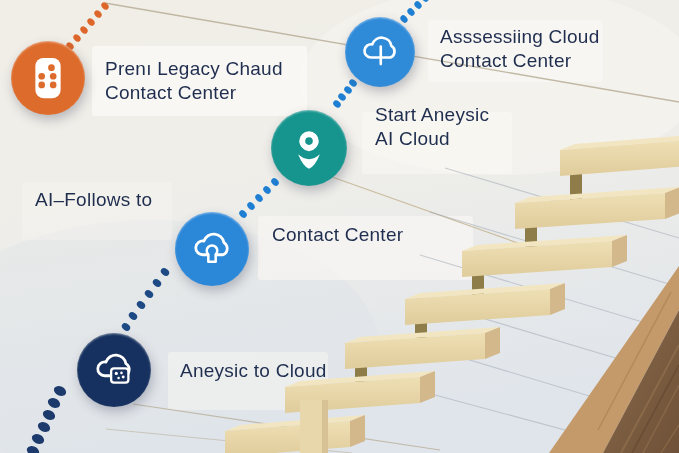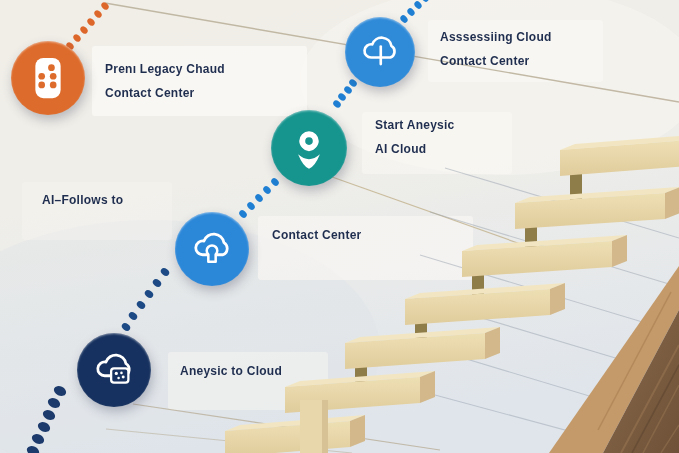--- a/index.html
+++ b/index.html
@@ -12,21 +12,21 @@
   .bg-layer{z-index:1;}
   .dots-layer{z-index:3;}
   .node{
     position:absolute;z-index:4;border-radius:50%;
     display:flex;align-items:center;justify-content:center;
     box-shadow:2px 5px 11px rgba(55,60,85,.30), 0 1px 2px rgba(255,255,255,.45) inset;
   }
   .node svg{display:block;}
   .lbl{
     position:absolute;z-index:5;
-    font-weight:bold;font-size:12px;line-height:24px;
+    font-weight:normal;font-size:19px;line-height:24px;
     letter-spacing:.25px;color:#1f2e4f;white-space:nowrap;
   }
 </style>
 </head>
 <body>
 
 <div class="stage">
 
   <svg class="layer bg-layer" width="679" height="453" viewBox="0 0 679 453">
     <defs>
@@ -223,26 +223,26 @@
   <div class="lbl" style="left:105px;top:57px">
     <div>Prenı Legacy Chaud</div>
     <div>Contact Center</div>
   </div>
 
   <div class="lbl" style="left:440px;top:25px">
     <div>Asssessiing Cloud</div>
     <div>Contact Center</div>
   </div>
 
-  <div class="lbl" style="left:375px;top:113px">
+  <div class="lbl" style="left:375px;top:103px">
     <div>Start Aneysic</div>
     <div>AI Cloud</div>
   </div>
 
-  <div class="lbl" style="left:42px;top:188px">
+  <div class="lbl" style="left:35px;top:188px">
     <div>AI–Follows to</div>
   </div>
 
   <div class="lbl" style="left:272px;top:223px">
     <div>Contact Center</div>
   </div>
 
   <div class="lbl" style="left:180px;top:359px">
     <div>Aneysic to Cloud</div>
   </div>

